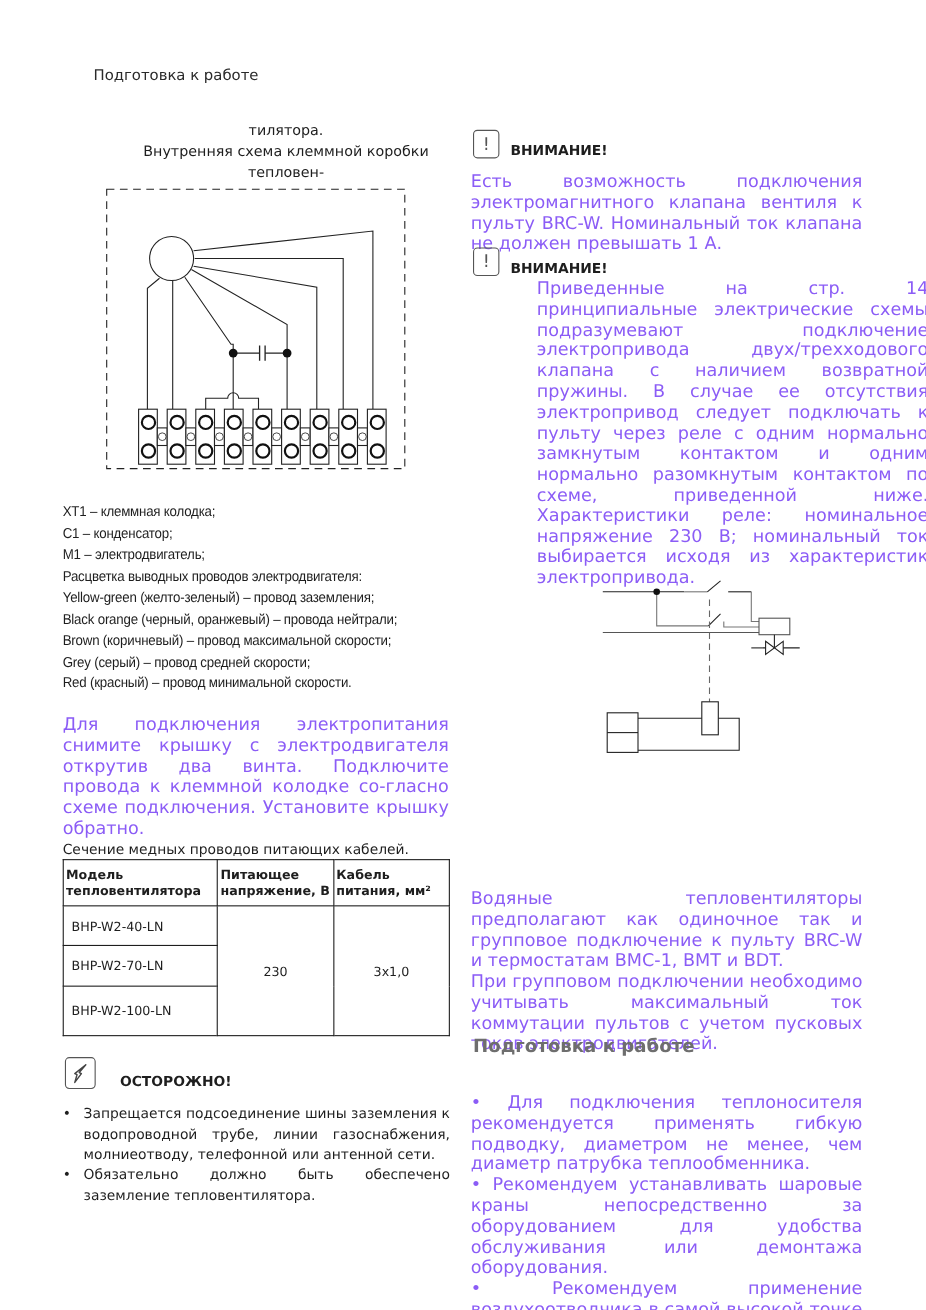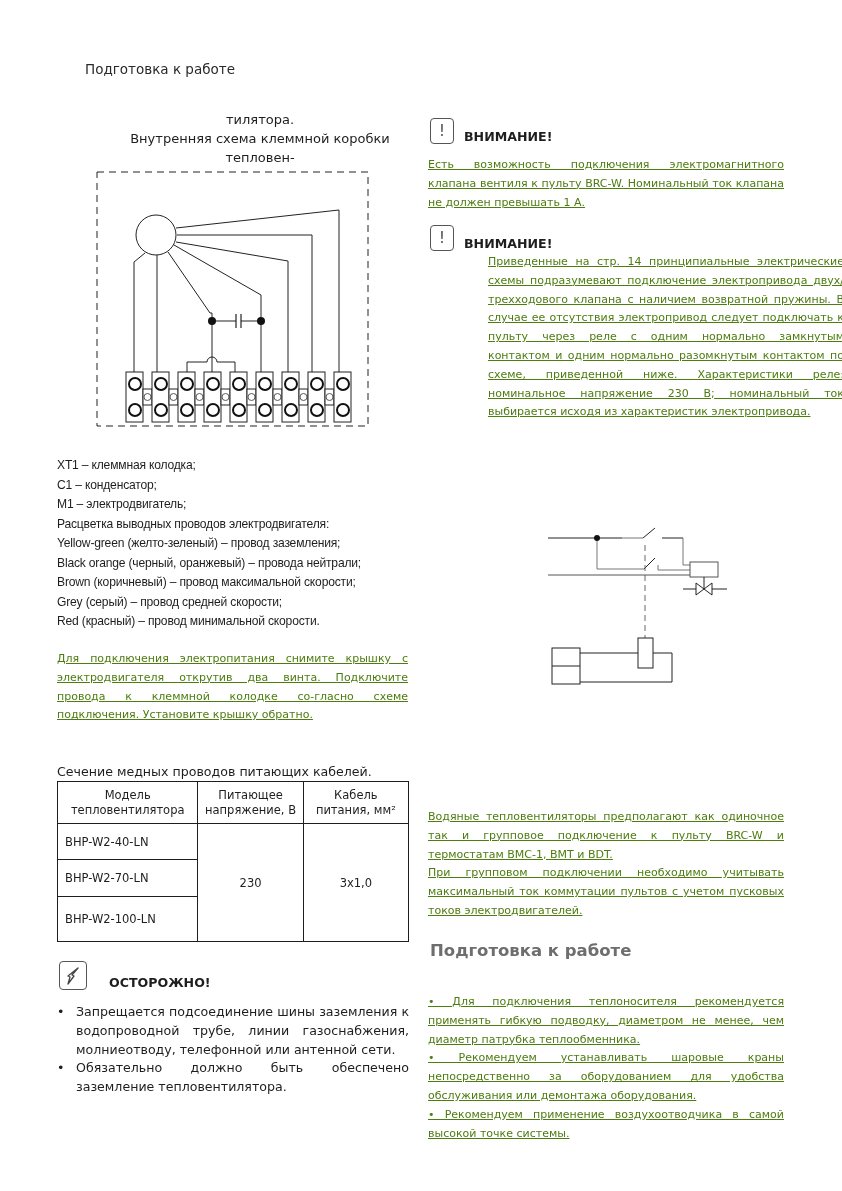--- a/index.html
+++ b/index.html
@@ -4,26 +4,26 @@
 <style>
   html, body { margin: 0; padding: 0; background: #ffffff; }
   body { width: 842px; height: 1191px; position: relative; overflow: hidden;
          font-family: "DejaVu Sans", sans-serif; color: #1e1e1e; }
   .abs { position: absolute; }
   .running-header { left: 85px; top: 61px; font-size: 13.5px; color: #2a2a2a; }
   .caption { left: 110px; top: 110px; width: 300px; text-align: center; font-size: 13px; line-height: 19px; }
   .legend { left: 57px; top: 455px; width: 370px; font-family: "Liberation Sans Narrow", "Liberation Sans", sans-serif;
             font-size: 13px; line-height: 19.5px; letter-spacing: -0.2px; color: #1e1e1e; transform: scaleX(0.93); transform-origin: left top; }
   .legend div { white-space: nowrap; }
-  .para { font-size: 11px; line-height: 18.8px; text-align: justify; color: #4d7c0f; text-decoration: underline; }
+  .para { font-size: 16px; line-height: 18.8px; text-align: justify; color: #8b5cf6; }
   .para-left1 { left: 57px; top: 650px; width: 351px; }
   .table-caption { left: 57px; top: 764px; font-size: 12.6px; }
   table.spec { position: absolute; left: 57px; top: 781px; width: 352px; border-collapse: collapse; font-size: 11.5px; }
   table.spec th, table.spec td { border: 1px solid #1e1e1e; }
-  table.spec th { font-weight: normal; text-align: center; padding: 3px 2px; line-height: 15px; height: 35px; }
+  table.spec th { font-weight: bold; text-align: left; padding: 3px 2px; line-height: 15px; height: 35px; }
   table.spec td { padding: 0 7px; height: 35px; }
   table.spec td.center { text-align: center; }
   .warn-icon { width: 22px; height: 24px; border: 1.5px solid #555; border-radius: 4px; display: flex; align-items: center; justify-content: center; }
   .warn-title { font-weight: bold; font-size: 12.6px; }
   .caution-list { left: 57px; top: 1003px; width: 352px; }
   .caution-list .item { display: flex; font-size: 12.6px; line-height: 18.8px; }
   .caution-list .bullet { width: 19px; flex: none; }
   .caution-list .text { text-align: justify; flex: 1; }
   .para-right1 { left: 428px; top: 156px; width: 356px; }
   .para-right2 { left: 452px; top: 253px; width: 356px; margin-left: 36px; }

